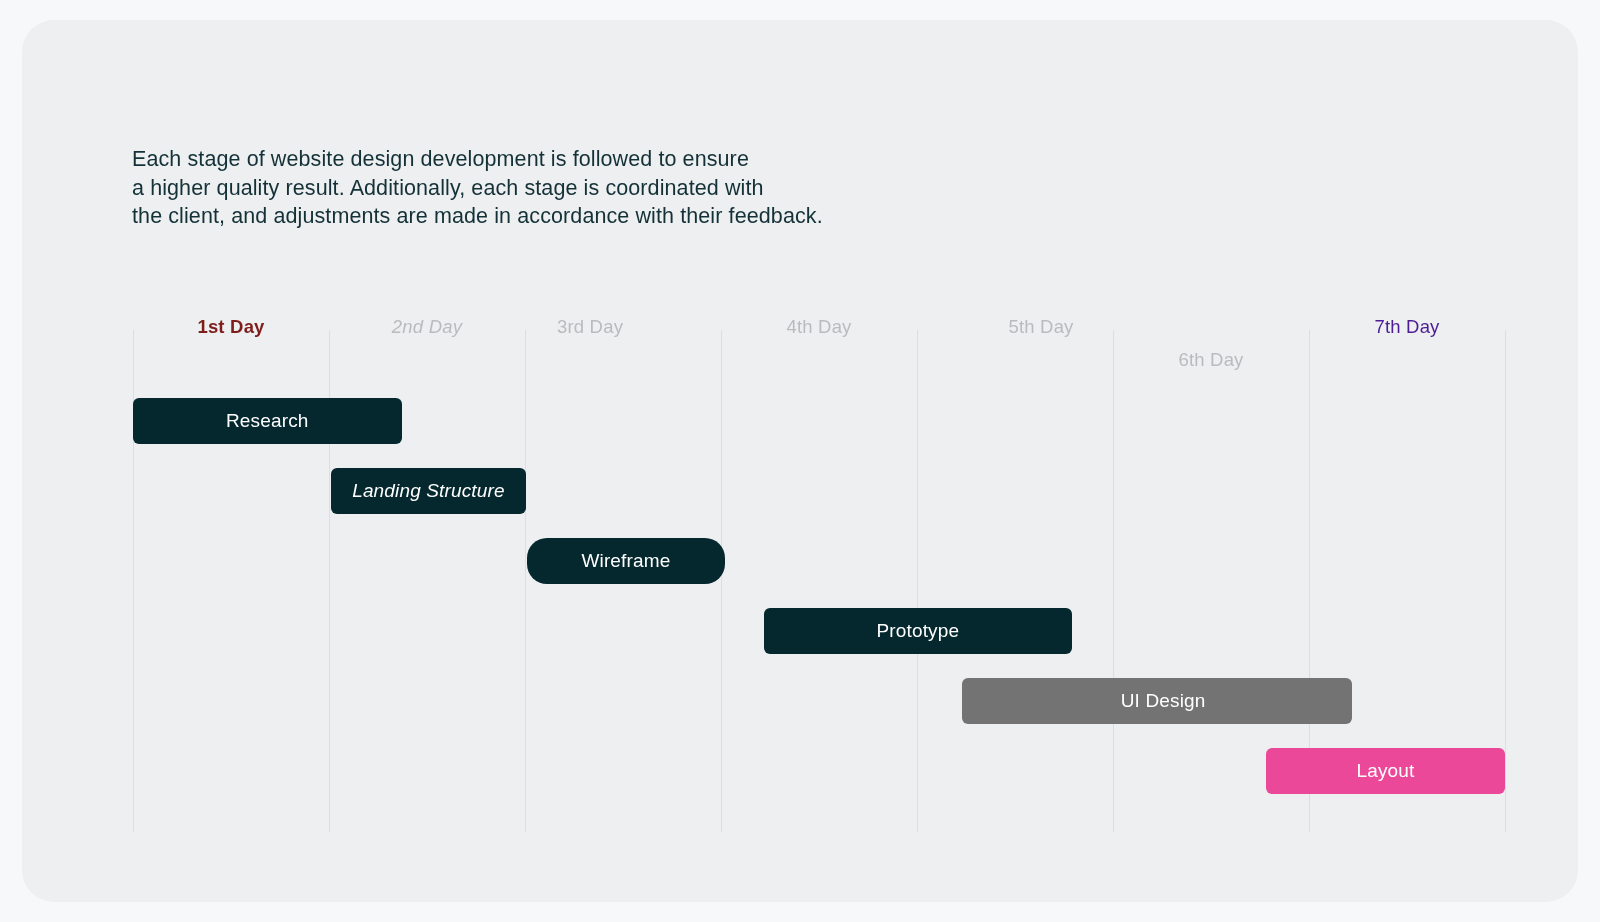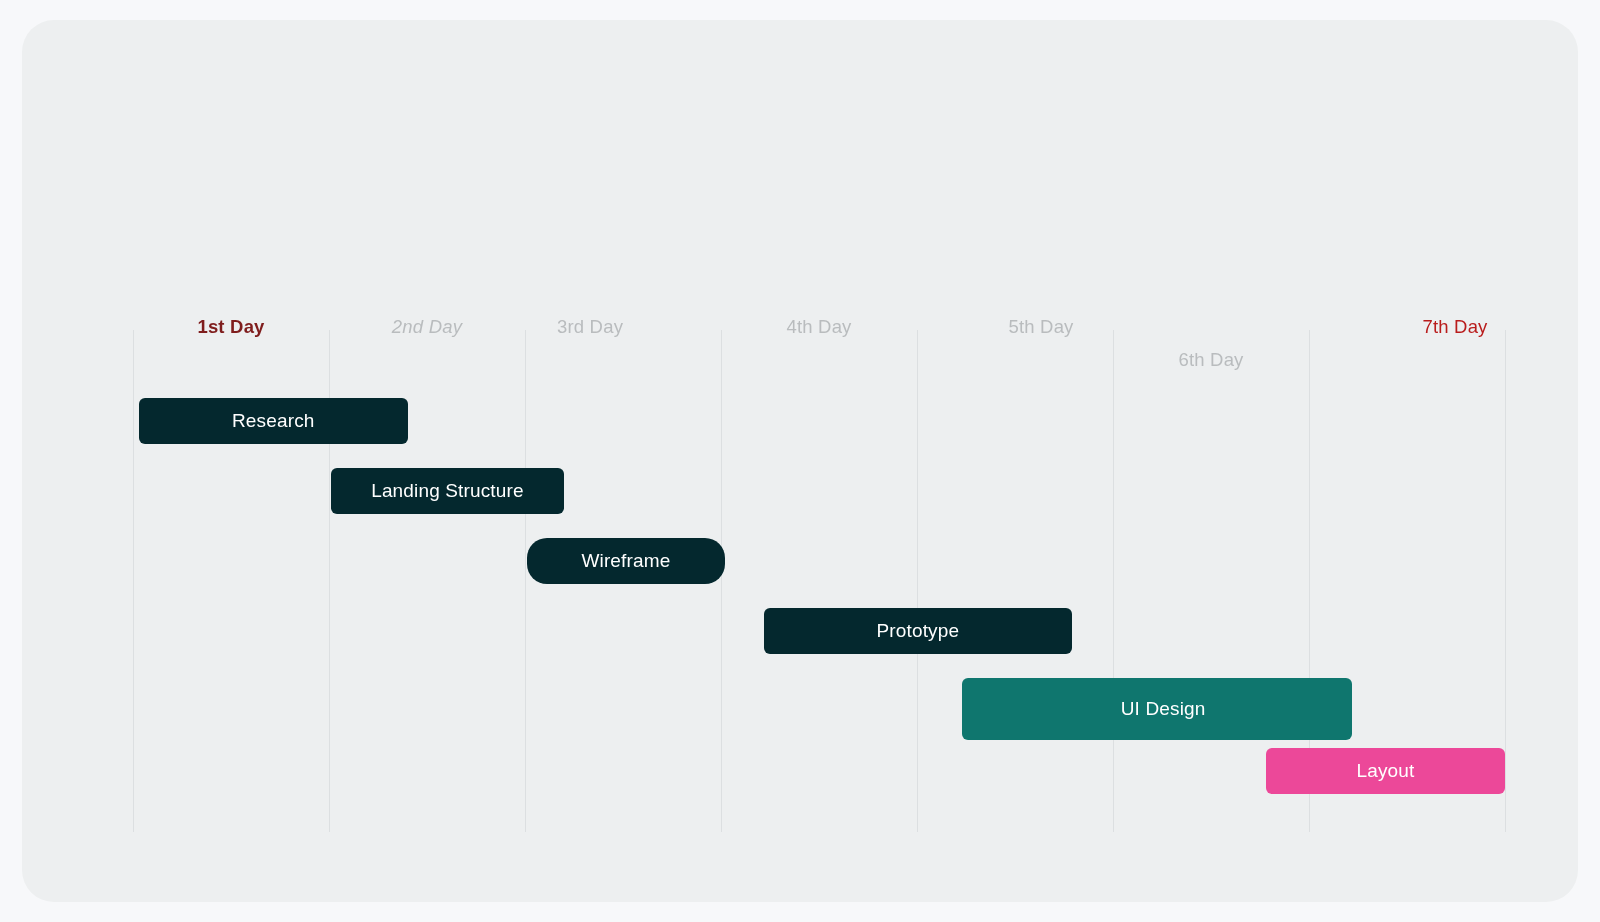--- a/index.html
+++ b/index.html
@@ -72,44 +72,47 @@
     letter-spacing: 0.15px;
     white-space: nowrap;
     overflow: hidden;
   }
 </style>
 </head>
 <body>
 
 <div id="card">
 
+  <p id="intro">Each stage of website design development is followed to ensure
+a higher quality result. Additionally, each stage is coordinated with
+the client, and adjustments are made in accordance with their feedback.</p>
 
   <div id="gantt">
     <div id="grid-lines">
         <div class="grid-line" style="left: 111px; top: 310px; height: 502px; background: rgb(220, 223, 225);"></div>
         <div class="grid-line" style="left: 307px; top: 310px; height: 502px; background: rgb(220, 223, 225);"></div>
         <div class="grid-line" style="left: 503px; top: 310px; height: 502px; background: rgb(220, 223, 225);"></div>
         <div class="grid-line" style="left: 699px; top: 310px; height: 502px; background: rgb(220, 223, 225);"></div>
         <div class="grid-line" style="left: 895px; top: 310px; height: 502px; background: rgb(220, 223, 225);"></div>
         <div class="grid-line" style="left: 1091px; top: 310px; height: 502px; background: rgb(220, 223, 225);"></div>
         <div class="grid-line" style="left: 1287px; top: 310px; height: 502px; background: rgb(220, 223, 225);"></div>
         <div class="grid-line" style="left: 1483px; top: 310px; height: 502px; background: rgb(220, 223, 225);"></div>
       </div>
     <div id="day-labels">
         <div class="day-label" style="left: 209px; color: #7f1d1d; font-weight: bold;">1st Day</div>
         <div class="day-label" style="left: 405px; color: rgb(185, 188, 190); font-style: italic;">2nd Day</div>
         <div class="day-label" style="left: 568px; color: rgb(185, 188, 190);">3rd Day</div>
         <div class="day-label" style="left: 797px; color: rgb(185, 188, 190);">4th Day</div>
         <div class="day-label" style="left: 1019px; color: rgb(185, 188, 190);">5th Day</div>
         <div class="day-label" style="left: 1189px; color: rgb(185, 188, 190); margin-top: 33px;">6th Day</div>
-        <div class="day-label" style="left: 1385px; color: #b91c1c; margin-left: 48px;">7th Day</div>
+        <div class="day-label" style="left: 1385px; color: #4c1d95;">7th Day</div>
       </div>
     <div id="task-bars">
-        <div class="task-bar" style="left: 117px; width: 268.52px; top: 378px; height: 46px; background: rgb(4, 40, 46); color: rgb(255, 255, 255);">Research</div>
-        <div class="task-bar" style="left: 308.96px; width: 233px; top: 448px; height: 46px; background: rgb(4, 40, 46); color: rgb(255, 255, 255);">Landing Structure</div>
+        <div class="task-bar" style="left: 111px; width: 268.52px; top: 378px; height: 46px; background: rgb(4, 40, 46); color: rgb(255, 255, 255);">Research</div>
+        <div class="task-bar" style="left: 308.96px; width: 195px; top: 448px; height: 46px; background: rgb(4, 40, 46); color: rgb(255, 255, 255); font-style: italic;">Landing Structure</div>
         <div class="task-bar" style="left: 504.96px; width: 197.96px; top: 518px; height: 46px; background: rgb(4, 40, 46); color: rgb(255, 255, 255); border-radius: 20px;">Wireframe</div>
         <div class="task-bar" style="left: 742px; width: 307.72px; top: 588px; height: 46px; background: rgb(4, 40, 46); color: rgb(255, 255, 255);">Prototype</div>
-        <div class="task-bar" style="left: 940.08px; width: 390.04px; top: 658px; height: 62px; background: #0f766e; color: rgb(255, 255, 255); padding-left: 12px;">UI Design</div>
+        <div class="task-bar" style="left: 940.08px; width: 390.04px; top: 658px; height: 46px; background: #737373; color: rgb(255, 255, 255); padding-left: 12px;">UI Design</div>
         <div class="task-bar" style="left: 1243.88px; width: 239.12px; top: 728px; height: 46px; background: #ec4899; color: rgb(255, 255, 255);">Layout</div>
       </div>
   </div>
 
 </div>
 
 </body></html>

